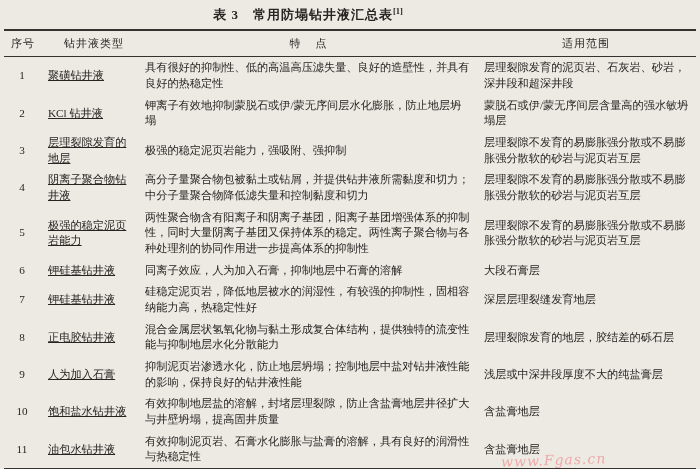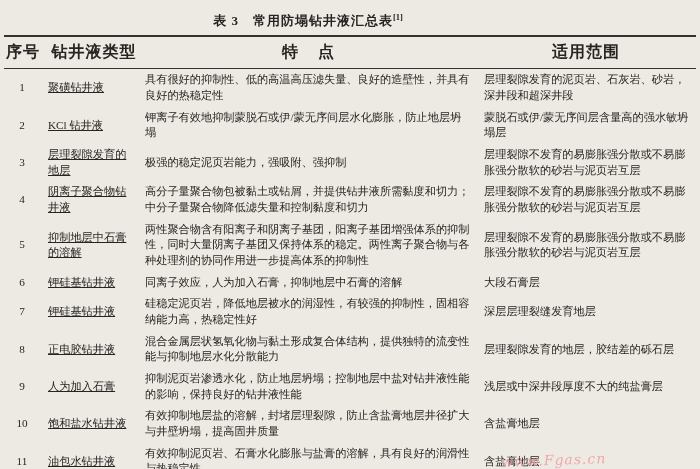--- a/index.html
+++ b/index.html
@@ -10,21 +10,21 @@
     background: #edeae4;
     font-family: "Liberation Serif", "DejaVu Serif", serif;
     color: #262522;
     position: relative;
     overflow: hidden;
   }
   .page {
     width: 616px; height: 469px;
     position: relative;
     box-sizing: border-box;
-    padding: 8px 4px 0 4px;
+    padding: 2px 4px 0 4px;
   }
   .title {
     text-align: center;
     font-weight: bold;
     font-size: 13px;
     letter-spacing: 1px;
     padding: 4px 0 5px 0;
   }
   .title sup {
     font-size: 8.5px;
@@ -37,22 +37,22 @@
     table-layout: fixed;
     border-top: 2px solid #35332f;
     border-bottom: 2px solid #35332f;
     font-size: 11.2px;
   }
   col.c-no { width: 38px; }
   col.c-type { width: 100px; }
   col.c-feat { width: 334px; }
   col.c-scope { width: 220px; }
   thead th {
-    font-weight: bold;
-    font-size: 16px;
+    font-weight: normal;
+    font-size: 11px;
     border-bottom: 1.2px solid #35332f;
     padding: 5px 2px;
     letter-spacing: 1px;
   }
   th.h-no { text-align: center; }
   th.h-type { text-align: center; padding-left: 6px; }
   th.h-feat { text-align: center; letter-spacing: 2px; }
   th.h-scope { text-align: center; }
   td {
     padding: 3px 5px 3px 3px;
@@ -120,21 +120,21 @@
           <td class="cell-scope">层理裂隙不发育的易膨胀强分散或不易膨胀强分散软的砂岩与泥页岩互层</td>
         </tr>
         <tr>
           <td class="cell-no">4</td>
           <td class="cell-type">阴离子聚合物钻井液</td>
           <td class="cell-features">高分子量聚合物包被黏土或钻屑，并提供钻井液所需黏度和切力；中分子量聚合物降低滤失量和控制黏度和切力</td>
           <td class="cell-scope">层理裂隙不发育的易膨胀强分散或不易膨胀强分散软的砂岩与泥页岩互层</td>
         </tr>
         <tr>
           <td class="cell-no">5</td>
-          <td class="cell-type">抑制地层中石膏的溶解</td>
+          <td class="cell-type">极强的稳定泥页岩能力</td>
           <td class="cell-features">两性聚合物含有阳离子和阴离子基团，阳离子基团增强体系的抑制性，同时大量阴离子基团又保持体系的稳定。两性离子聚合物与各种处理剂的协同作用进一步提高体系的抑制性</td>
           <td class="cell-scope">层理裂隙不发育的易膨胀强分散或不易膨胀强分散软的砂岩与泥页岩互层</td>
         </tr>
         <tr>
           <td class="cell-no">6</td>
           <td class="cell-type">钾硅基钻井液</td>
           <td class="cell-features">同离子效应，人为加入石膏，抑制地层中石膏的溶解</td>
           <td class="cell-scope">大段石膏层</td>
         </tr>
         <tr>

